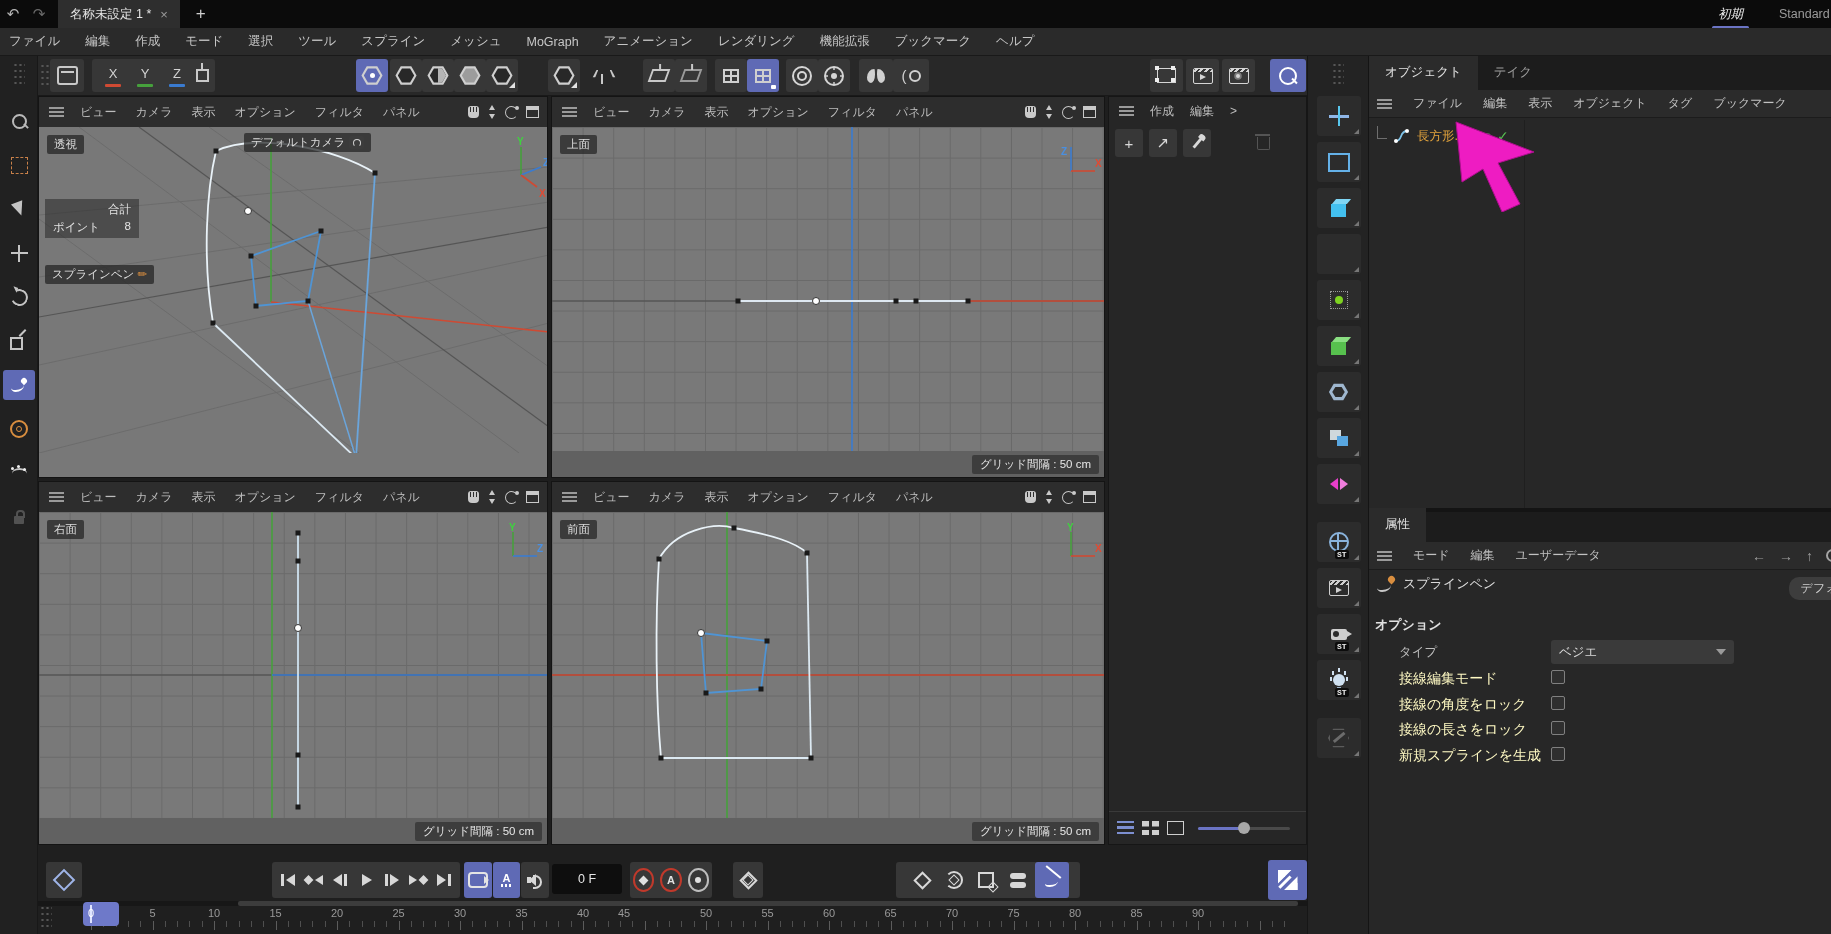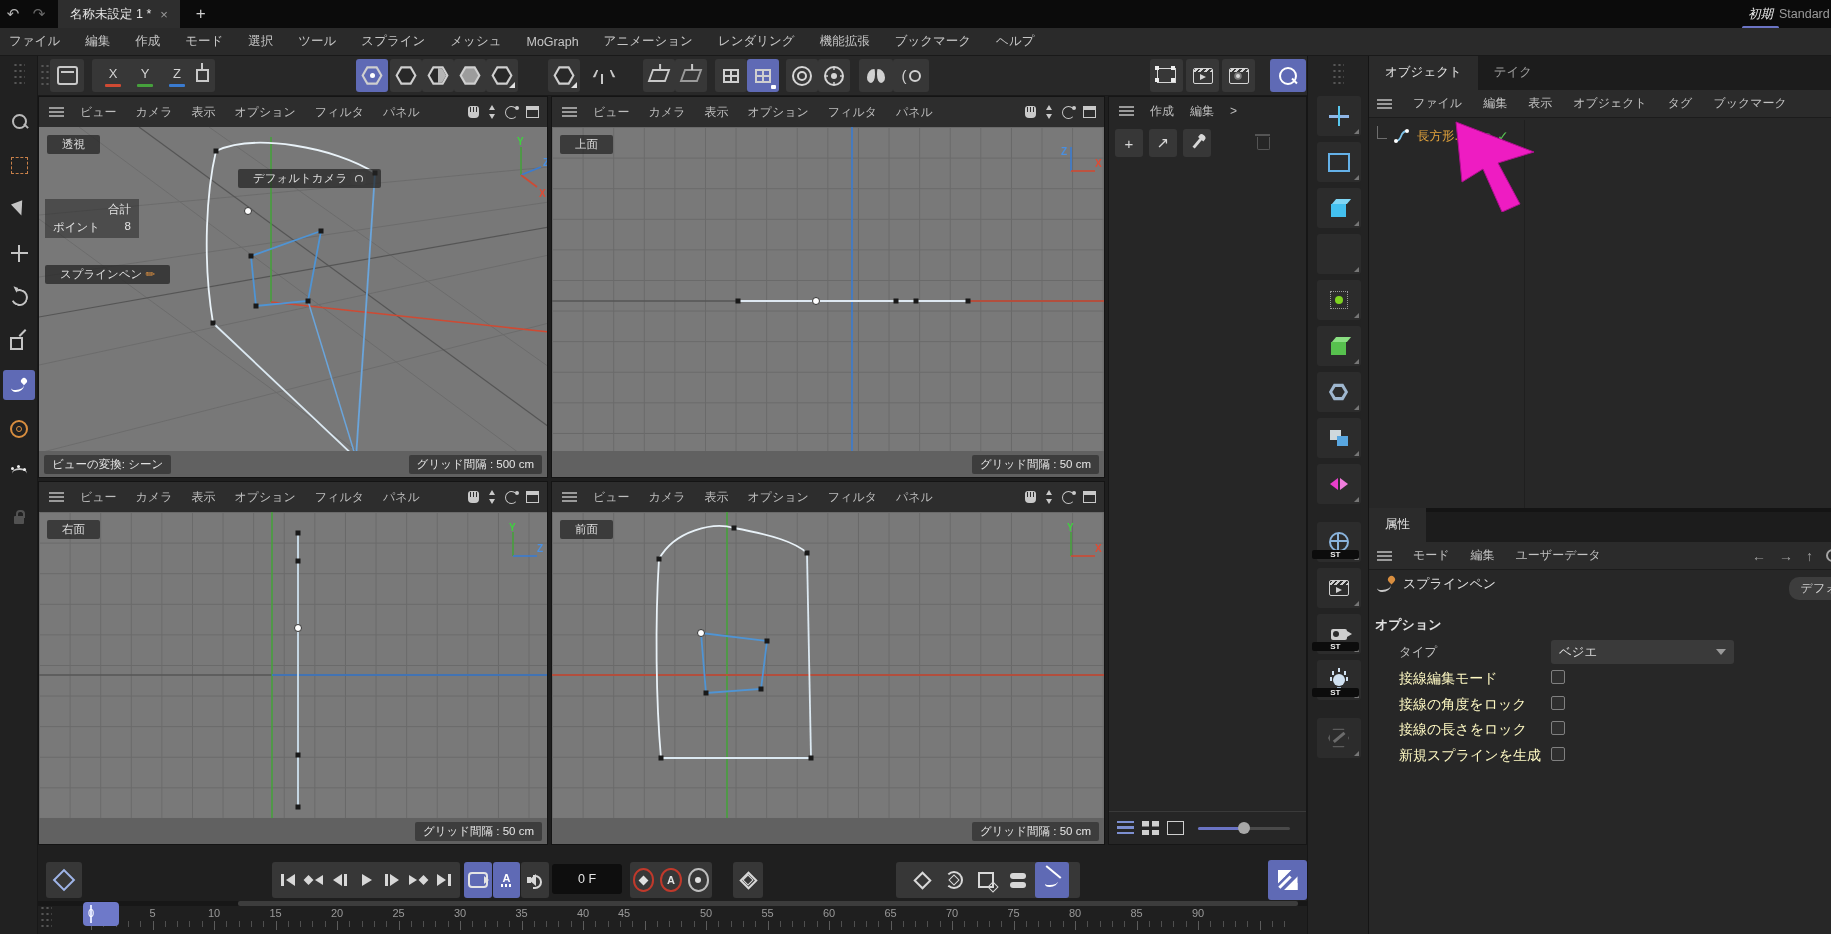--- a/index.html
+++ b/index.html
@@ -7,21 +7,21 @@
        font-family:"Liberation Sans","DejaVu Sans",sans-serif;color:#c6c6c6;font-size:12.5px;
        -webkit-font-smoothing:antialiased;}
 
   
   .titlebar{position:absolute;left:0;top:0;width:100%;height:28px;background:#0b0b0b;display:flex;align-items:center;}
   .histbtn{width:26px;text-align:center;font-size:15px;color:#b5b5b5;cursor:default;}
   .histbtn.redo{color:#6a6a6a;}
   .doc-tab{height:28px;background:#2e2e2e;display:flex;align-items:center;gap:9px;padding:0 12px;margin-left:6px;color:#e6e6e6;}
   .tab-close{color:#9a9a9a;font-size:13px;}
   .newtab{color:#d0d0d0;font-size:17px;margin-left:16px;}
-  .layouts{position:absolute;right:0;top:0;height:28px;display:flex;align-items:center;overflow:hidden;}
+  .layouts{position:absolute;right:0;top:0;height:28px;display:flex;align-items:center;gap:30px;overflow:hidden;}
   .layout-active{font-style:italic;color:#ececec;position:relative;padding:7px 6px 6px;}
   .layout-active::after{content:'';position:absolute;left:0;right:0;bottom:0;height:3px;background:#6b74c4;border-radius:2px;}
   .layout-next{color:#9b9b9b;white-space:nowrap;width:52px;overflow:hidden;}
 
   
   .menubar{position:absolute;left:0;top:28px;width:100%;height:28px;background:#2a2a2a;border-bottom:1px solid #191919;
            display:flex;align-items:center;gap:25px;padding-left:9px;box-sizing:border-box;}
   .menubar .mi{color:#c6c6c6;}
 
   
@@ -114,21 +114,21 @@
   .i-dolly::after{content:'';position:absolute;left:2px;bottom:0;border-top:5px solid #c9c9c9;border-left:3.5px solid transparent;border-right:3.5px solid transparent;}
   .i-orbit{width:11px;height:11px;border:1.8px solid #c9c9c9;border-radius:50%;border-right-color:transparent;position:relative;}
   .i-orbit::after{content:'';position:absolute;right:-2px;top:-1px;width:4px;height:4px;background:#c9c9c9;border-radius:50%;}
   .i-max{width:11px;height:10px;border:1.8px solid #c9c9c9;position:relative;}
   .i-max::after{content:'';position:absolute;left:0;right:0;top:0;height:3px;background:#c9c9c9;}
   .vp-canvas{position:absolute;left:0;top:30px;right:0;bottom:26px;}
   .gridbg{position:absolute;inset:0;background-color:#797979;background-image:
      linear-gradient(#6a6a6a 1px,transparent 1px),linear-gradient(90deg,#6a6a6a 1px,transparent 1px),
      linear-gradient(#5d5d5d 1px,transparent 1px),linear-gradient(90deg,#5d5d5d 1px,transparent 1px);
      background-size:30.6px 30.6px,30.6px 30.6px,153px 153px,153px 153px;}
-  .vp-chip{position:absolute;background:rgba(35,35,35,.72);color:#dedede;font-size:11.5px;padding:2px 15px;border-radius:2px;z-index:6;white-space:nowrap;}
+  .vp-chip{position:absolute;background:rgba(35,35,35,.72);color:#dedede;font-size:11.5px;padding:2px 7px;border-radius:2px;z-index:6;white-space:nowrap;}
   .vp-status{position:absolute;left:0;right:0;bottom:0;height:26px;background:#616161;display:flex;align-items:center;justify-content:space-between;z-index:6;}
   .st-chip{background:rgba(25,25,25,.5);color:#e6e6e6;font-size:11.5px;padding:2px 8px;margin:0 5px;border-radius:2px;white-space:nowrap;}
   .cam-chip{display:flex;align-items:center;gap:4px;}
   .cam-ico{width:15px;height:13px;background:#3c3c3c;border-radius:2px;display:inline-flex;align-items:center;justify-content:center;}
   .cam-ico::after{content:'';width:6px;height:6px;border:1.5px solid #cfcfcf;border-radius:50%;border-bottom-color:transparent;}
   .hud{position:absolute;left:6px;top:72px;background:rgba(40,40,40,.55);color:#e3e3e3;font-size:11.5px;padding:3px 8px;z-index:6;display:grid;grid-template-columns:52px 26px;row-gap:3px;}
   .hud .r{text-align:right;}
   svg.layer{position:absolute;left:0;top:0;z-index:2;}
 
   
@@ -152,21 +152,21 @@
   .zoom-slider .track{position:absolute;left:0;right:0;top:6px;height:3px;background:#4a4a4a;border-radius:2px;}
   .zoom-slider .fill{position:absolute;left:0;width:48%;top:6px;height:3px;background:#6b74c4;border-radius:2px;}
   .zoom-slider .knob{position:absolute;left:44%;top:1px;width:12px;height:12px;background:#a8a8a8;border-radius:50%;}
 
   
   .icon-strip{position:absolute;left:1307px;top:56px;width:61px;height:878px;background:#232323;border-left:1px solid #161616;box-sizing:border-box;}
   .strip-col{position:absolute;left:0;top:34px;width:61px;display:flex;flex-direction:column;align-items:center;}
   .strip-col .tile{width:44px;height:40px;margin-top:6px;border-radius:3px;background:#2c2c2c;display:flex;align-items:center;justify-content:center;position:relative;}
   .strip-col .tile.gap{margin-top:18px;}
   .strip-col .tile::after{content:'';position:absolute;right:2px;bottom:2px;border-left:5px solid transparent;border-bottom:5px solid #767676;}
-  .stbadge{position:absolute;right:2px;bottom:3px;background:#0c0c0c;color:#eee;font-size:8px;font-weight:bold;padding:0 18px;border-radius:2px;z-index:2;}
+  .stbadge{position:absolute;right:12px;bottom:3px;background:#0c0c0c;color:#eee;font-size:8px;font-weight:bold;padding:0 2px;border-radius:2px;z-index:2;font-family:Liberation Mono, monospace;}
   .s-transform{position:relative;width:20px;height:20px;}
   .s-transform::before{content:'';position:absolute;left:0;top:9px;width:20px;height:2.5px;background:#8fb6e8;}
   .s-transform::after{content:'';position:absolute;left:9px;top:0;width:2.5px;height:20px;background:#58c7ee;}
   .s-rectangle-spline{width:18px;height:15px;border:2px solid #64b1e8;}
   .s-cube{width:15px;height:13px;background:#43c0ef;position:relative;margin-top:4px;}
   .s-cube::before{content:'';position:absolute;left:3px;top:-5px;width:15px;height:5px;background:#7fd6f5;transform:skewX(-40deg);}
   .s-text{color:#43c0ef;font-size:18px;font-weight:bold;font-family:"Liberation Serif","DejaVu Serif",serif;}
   .s-emitter{width:16px;height:16px;border:1.5px dotted #9a9a9a;display:flex;align-items:center;justify-content:center;}
   .s-emitter::after{content:'';width:8px;height:8px;background:#7ed321;border-radius:50%;}
   .s-deformer-cube{width:15px;height:13px;background:#57c14e;position:relative;margin-top:4px;}
@@ -509,37 +509,33 @@
         <g class="gizmo" transform="translate(468,12)">
           <line x1="14" y1="36" x2="14" y2="8" stroke="#46a03c" stroke-width="1.6"></line>
           <line x1="14" y1="36" x2="34" y2="28" stroke="#3a7bd0" stroke-width="1.6"></line>
           <line x1="14" y1="36" x2="30" y2="48" stroke="#cf4a33" stroke-width="1.6"></line>
           <text x="10" y="6" fill="#3fd23f">Y</text>
             <text x="36" y="27" fill="#4a8fe0">Z</text>
             <text x="32" y="58" fill="#e04a33">X</text>
         </g>
       </svg>
       <div class="vp-chip" style="left:8px;top:8px;">透視</div>
-      <div class="vp-chip cam-chip" style="left:199px;top:6px;margin-top:36px;">
+      <div class="vp-chip cam-chip" style="left:205px;top:6px;">
         <span>デフォルトカメラ</span>
           <span class="cam-ico"></span>
       </div>
       <div class="hud">
         <span></span>
           <span class="r">合計</span>
         <span>ポイント</span>
         <span class="r">8</span>
       </div>
       <div class="vp-chip" style="left:6px;top:138px;">
         <span>スプラインペン</span> <span style="color:#d98e3f;">✏</span>
       </div>
-    </div>
-    <div class="vp-status">
-      <span class="st-chip">ビューの変換: シーン</span>
-      <span class="st-chip">グリッド間隔 : 500 cm</span>
     </div>
   </div>
 
   <div class="viewport" style="left:551px;top:96px;width:554px;height:382px;">
     <div class="vp-head">
       <div class="hamb"></div>
       <div class="vp-menu">
           <span class="mi">ビュー</span>
           <span class="mi">カメラ</span>
           <span class="mi">表示</span>

